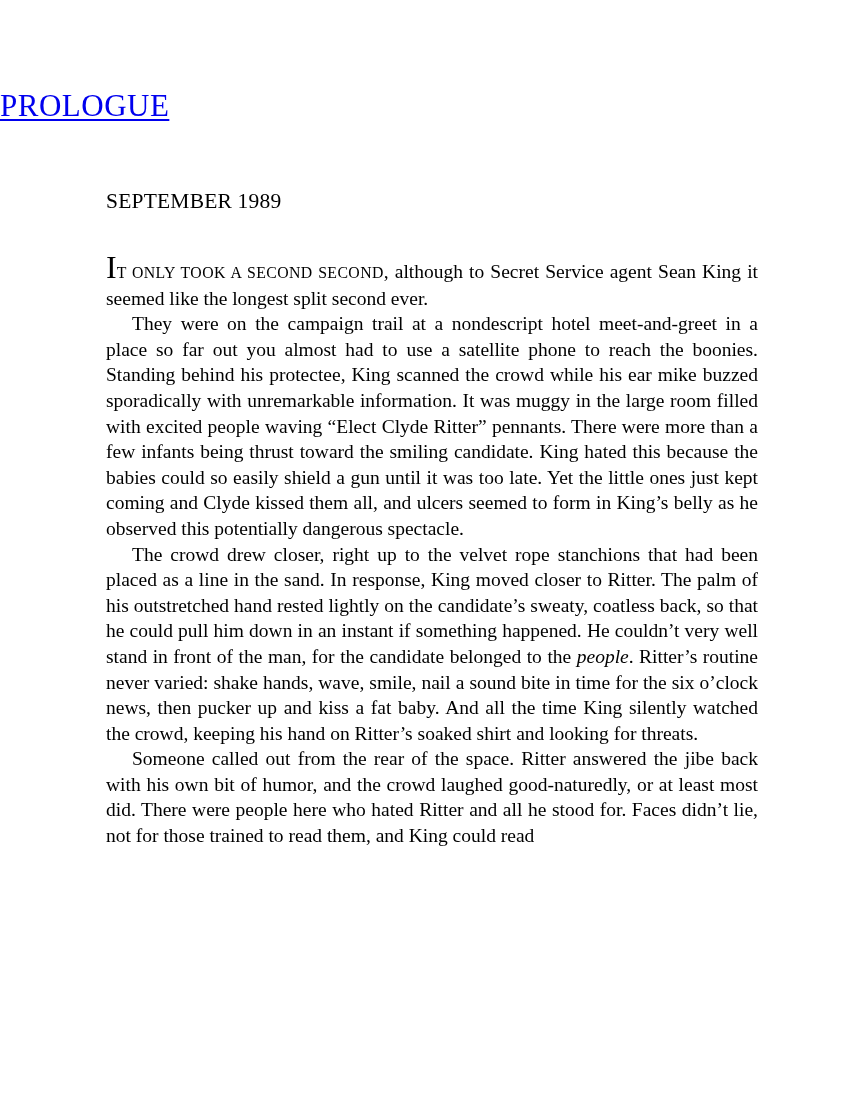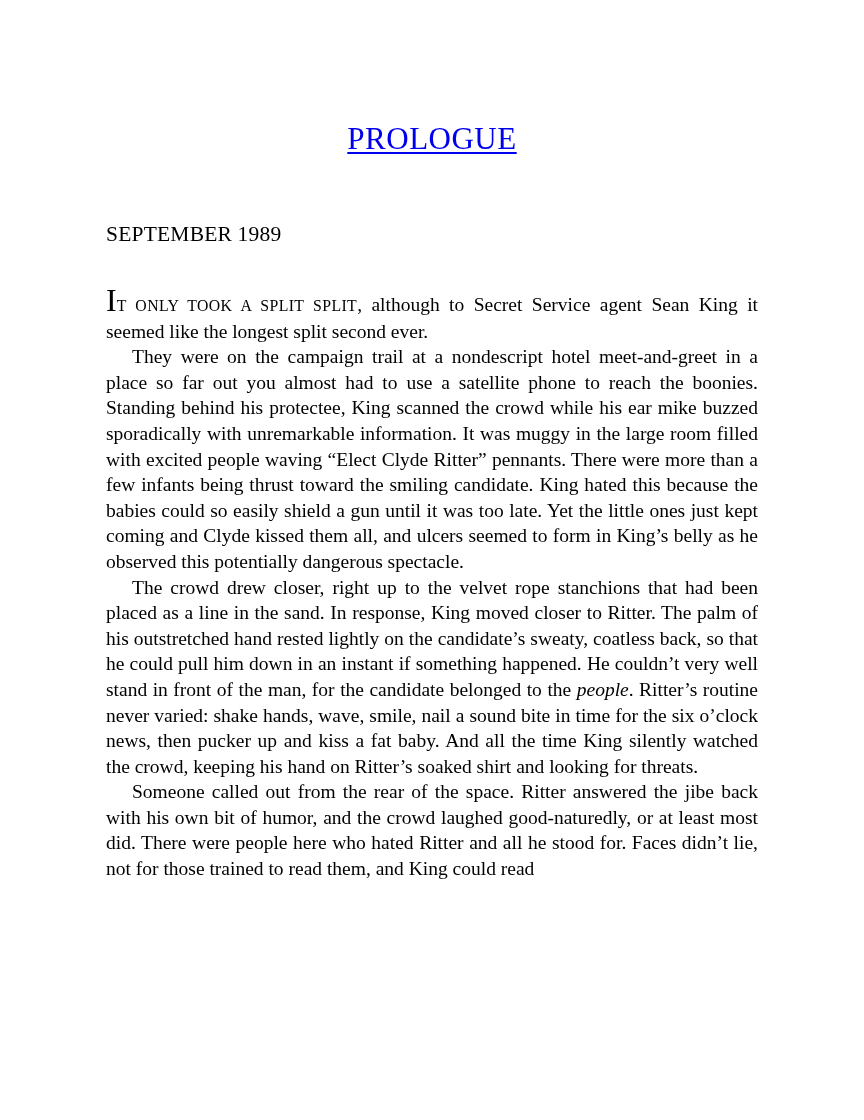--- a/index.html
+++ b/index.html
@@ -15,22 +15,21 @@
     overflow: hidden;
   }
   .page {
     position: relative;
     width: 864px;
     height: 1120px;
     background: #ffffff;
   }
   .chapter-title {
     margin: 0;
-    padding-top: 120px;
-    text-align: center;
+    padding-top: 87px;
     font-size: 31px;
     font-weight: normal;
     line-height: 38px;
     letter-spacing: 0.5px;
   }
   .chapter-title a {
     color: var(--link-color, #0000ee);
     text-decoration: underline;
     text-decoration-thickness: 2px;
     text-underline-offset: 3px;
@@ -75,21 +74,21 @@
 <body>
 
 <div class="page">
 
   <h1 class="chapter-title"><a href="#">PROLOGUE</a></h1>
 
   <h2 class="date-heading">SEPTEMBER 1989</h2>
 
   <div class="body-text">
 
-    <p class="para first"><span class="dropcap">I</span><span class="smallcaps">T ONLY TOOK A SPLIT SPLIT</span><span>, although to Secret Service agent Sean King it seemed like the longest split second ever.</span></p>
+    <p class="para first"><span class="dropcap">I</span><span class="smallcaps">T ONLY TOOK A SECOND SECOND</span><span>, although to Secret Service agent Sean King it seemed like the longest split second ever.</span></p>
 
     <p class="para">They were on the campaign trail at a nondescript hotel meet-and-greet in a place so far out you almost had to use a satellite phone to reach the boonies. Standing behind his protectee, King scanned the crowd while his ear mike buzzed sporadically with unremarkable information. It was muggy in the large room filled with excited people waving “Elect Clyde Ritter” pennants. There were more than a few infants being thrust toward the smiling candidate. King hated this because the babies could so easily shield a gun until it was too late. Yet the little ones just kept coming and Clyde kissed them all, and ulcers seemed to form in King’s belly as he observed this potentially dangerous spectacle.</p>
 
     <p class="para"><span>The crowd drew closer, right up to the velvet rope stanchions that had been placed as a line in the sand. In response, King moved closer to Ritter. The palm of his outstretched hand rested lightly on the candidate’s sweaty, coatless back, so that he could pull him down in an instant if something happened. He couldn’t very well stand in front of the man, for the candidate belonged to the </span><span class="italic-word">people</span><span>. Ritter’s routine never varied: shake hands, wave, smile, nail a sound bite in time for the six o’clock news, then pucker up and kiss a fat baby. And all the time King silently watched the crowd, keeping his hand on Ritter’s soaked shirt and looking for threats.</span></p>
 
     <p class="para">Someone called out from the rear of the space. Ritter answered the jibe back with his own bit of humor, and the crowd laughed good-naturedly, or at least most did. There were people here who hated Ritter and all he stood for. Faces didn’t lie, not for those trained to read them, and King could read</p>
 
   </div>
 
 </div>

